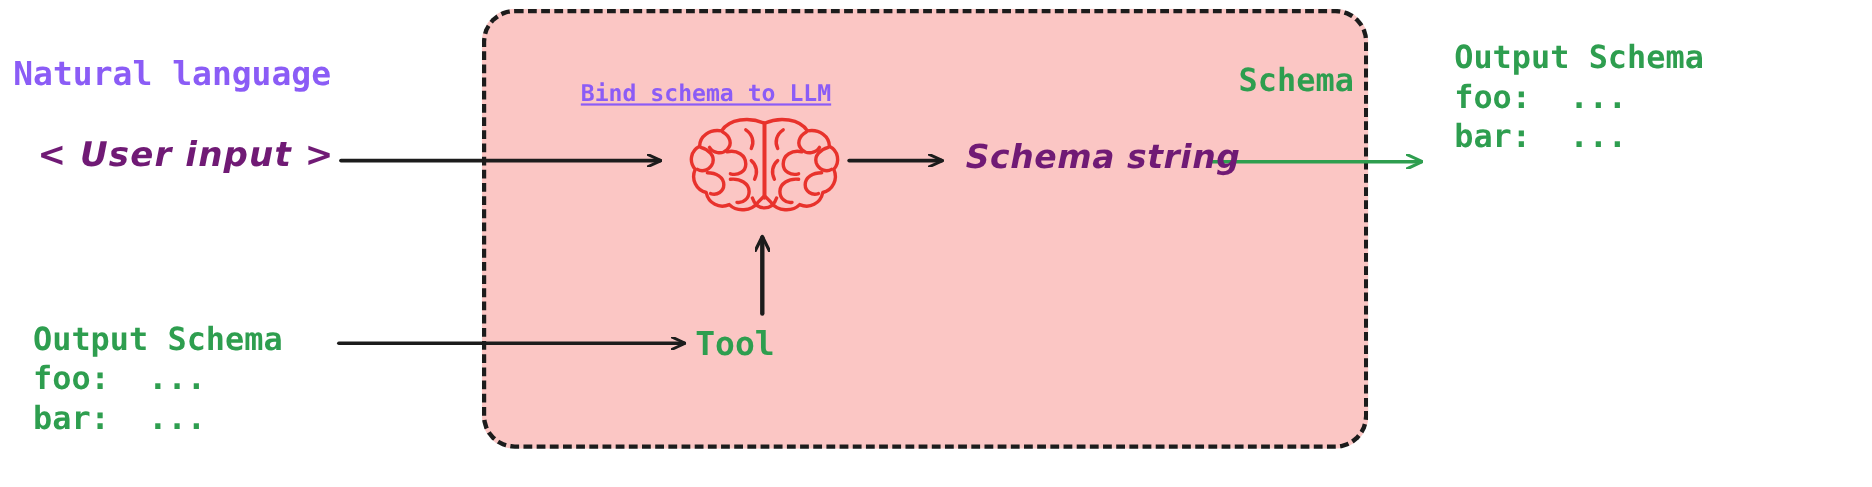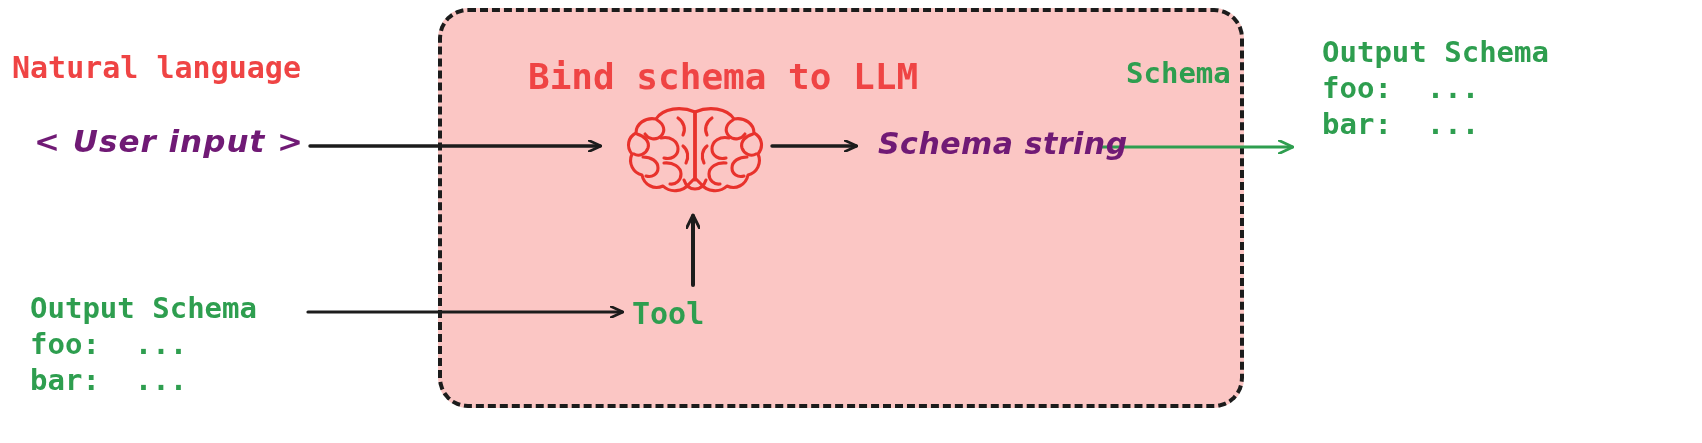--- a/index.html
+++ b/index.html
@@ -27,21 +27,21 @@
     box-sizing: border-box;
     background: #fbc6c4;
     border: 4px dashed #1c1c1c;
     border-radius: 30px;
   }
 
   
   .mono {
     font-family: "DejaVu Sans Mono", monospace;
     font-weight: 700;
-    color: #ef4444;
+    color: #8b5cf6;
     white-space: pre;
     letter-spacing: 0px;
   }
   .hand {
     font-family: "DejaVu Sans", sans-serif;
     font-style: italic;
     font-weight: 700;
     color: #701a75;
     white-space: pre;
   }
@@ -61,22 +61,23 @@
 
   #schema-in-block {
     left: 30px;
     top: 290px;
     font-size: 29px;
     line-height: 36px;
   }
 
   #bind-schema-title {
     left: 528px;
-    top: 56px;
-    font-size: 36px;
+    top: 73px;
+    font-size: 21px;
+    text-decoration: underline;
   }
 
   #parse-label {
     left: 1126px;
     top: 56px;
     font-size: 29px;
   }
 
   #answer-string-text {
     left: 878px;

